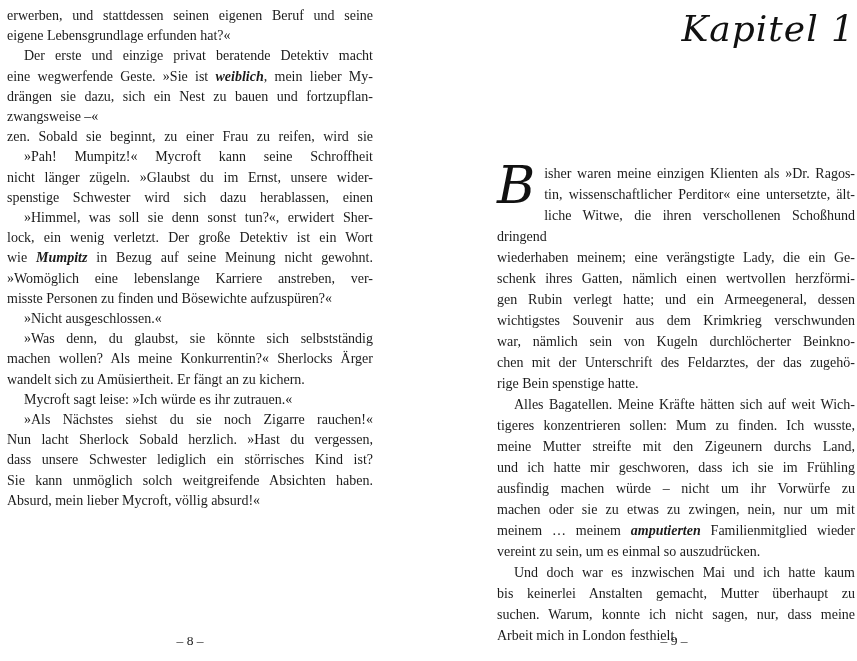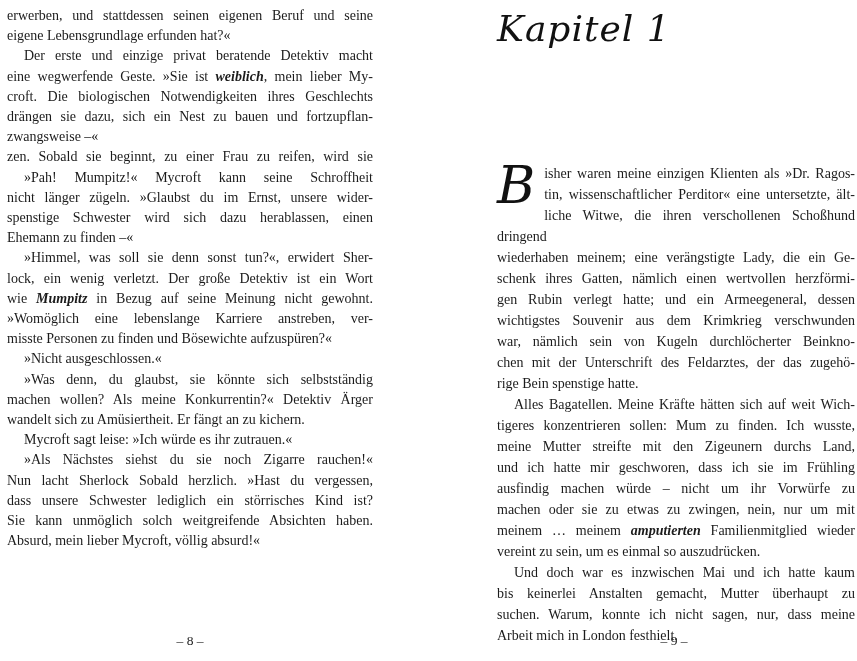--- a/index.html
+++ b/index.html
@@ -47,21 +47,21 @@
   }
   .it {
     font-style: italic;
     font-weight: bold;
   }
   .chapter-heading {
     position: absolute;
     left: 497px;
     top: 8px;
     width: 358px;
-    text-align: left;
+    text-align: right;
     font-family: "DejaVu Serif", serif;
     font-style: italic;
     font-size: 36px;
     letter-spacing: 1px;
     color: #111111;
   }
   .dropcap {
     float: left;
     font-family: "DejaVu Serif", serif;
     font-style: italic;
@@ -86,36 +86,34 @@
 </head>
 <body>
 
 <div class="spread">
 
   <div class="page-text page-left-text" id="left-lines">
       <div class="line"><span>erwerben, und stattdessen seinen eigenen Beruf und seine</span></div>
       <div class="line last"><span>eigene Lebensgrundlage erfunden hat?«</span></div>
       <div class="line indent"><span>Der erste und einzige privat beratende Detektiv macht</span></div>
       <div class="line"><span>eine wegwerfende Geste. »Sie ist </span><span class="it">weiblich</span><span>, mein lieber My-</span></div>
-      <div class="line"><span>croft. Die biologischen Notwendigkeiten ihres Geschlechts</span></div>
       <div class="line"><span>drängen sie dazu, sich ein Nest zu bauen und fortzupflan-</span></div>
       <div class="line last"><span>zwangsweise –«</span></div>
       <div class="line"><span>zen. Sobald sie beginnt, zu einer Frau zu reifen, wird sie</span></div>
       <div class="line indent"><span>»Pah! Mumpitz!« Mycroft kann seine Schroffheit</span></div>
       <div class="line"><span>nicht länger zügeln. »Glaubst du im Ernst, unsere wider-</span></div>
       <div class="line"><span>spenstige Schwester wird sich dazu herablassen, einen</span></div>
-      <div class="line last"><span>Ehemann zu finden –«</span></div>
       <div class="line indent"><span>»Himmel, was soll sie denn sonst tun?«, erwidert Sher-</span></div>
       <div class="line"><span>lock, ein wenig verletzt. Der große Detektiv ist ein Wort</span></div>
       <div class="line"><span>wie </span><span class="it">Mumpitz</span><span> in Bezug auf seine Meinung nicht gewohnt.</span></div>
       <div class="line"><span>»Womöglich eine lebenslange Karriere anstreben, ver-</span></div>
       <div class="line last"><span>misste Personen zu finden und Bösewichte aufzuspüren?«</span></div>
       <div class="line indent last"><span>»Nicht ausgeschlossen.«</span></div>
       <div class="line indent"><span>»Was denn, du glaubst, sie könnte sich selbstständig</span></div>
-      <div class="line"><span>machen wollen? Als meine Konkurrentin?« Detektiv Ärger</span></div>
+      <div class="line"><span>machen wollen? Als meine Konkurrentin?« Sherlocks Ärger</span></div>
       <div class="line last"><span>wandelt sich zu Amüsiertheit. Er fängt an zu kichern.</span></div>
       <div class="line indent last"><span>Mycroft sagt leise: »Ich würde es ihr zutrauen.«</span></div>
       <div class="line indent"><span>»Als Nächstes siehst du sie noch Zigarre rauchen!«</span></div>
       <div class="line"><span>Nun lacht Sherlock Sobald herzlich. »Hast du vergessen,</span></div>
       <div class="line"><span>dass unsere Schwester lediglich ein störrisches Kind ist?</span></div>
       <div class="line"><span>Sie kann unmöglich solch weitgreifende Absichten haben.</span></div>
       <div class="line last"><span>Absurd, mein lieber Mycroft, völlig absurd!«</span></div>
     </div>
 
   <div class="chapter-heading">Kapitel 1</div>

